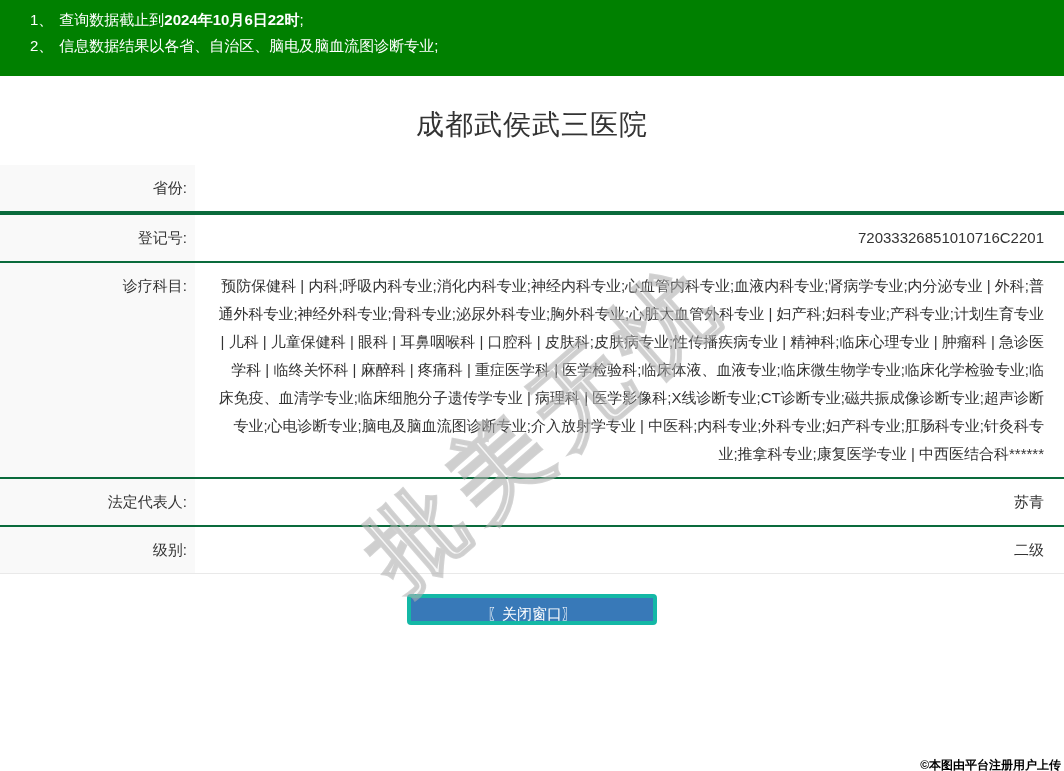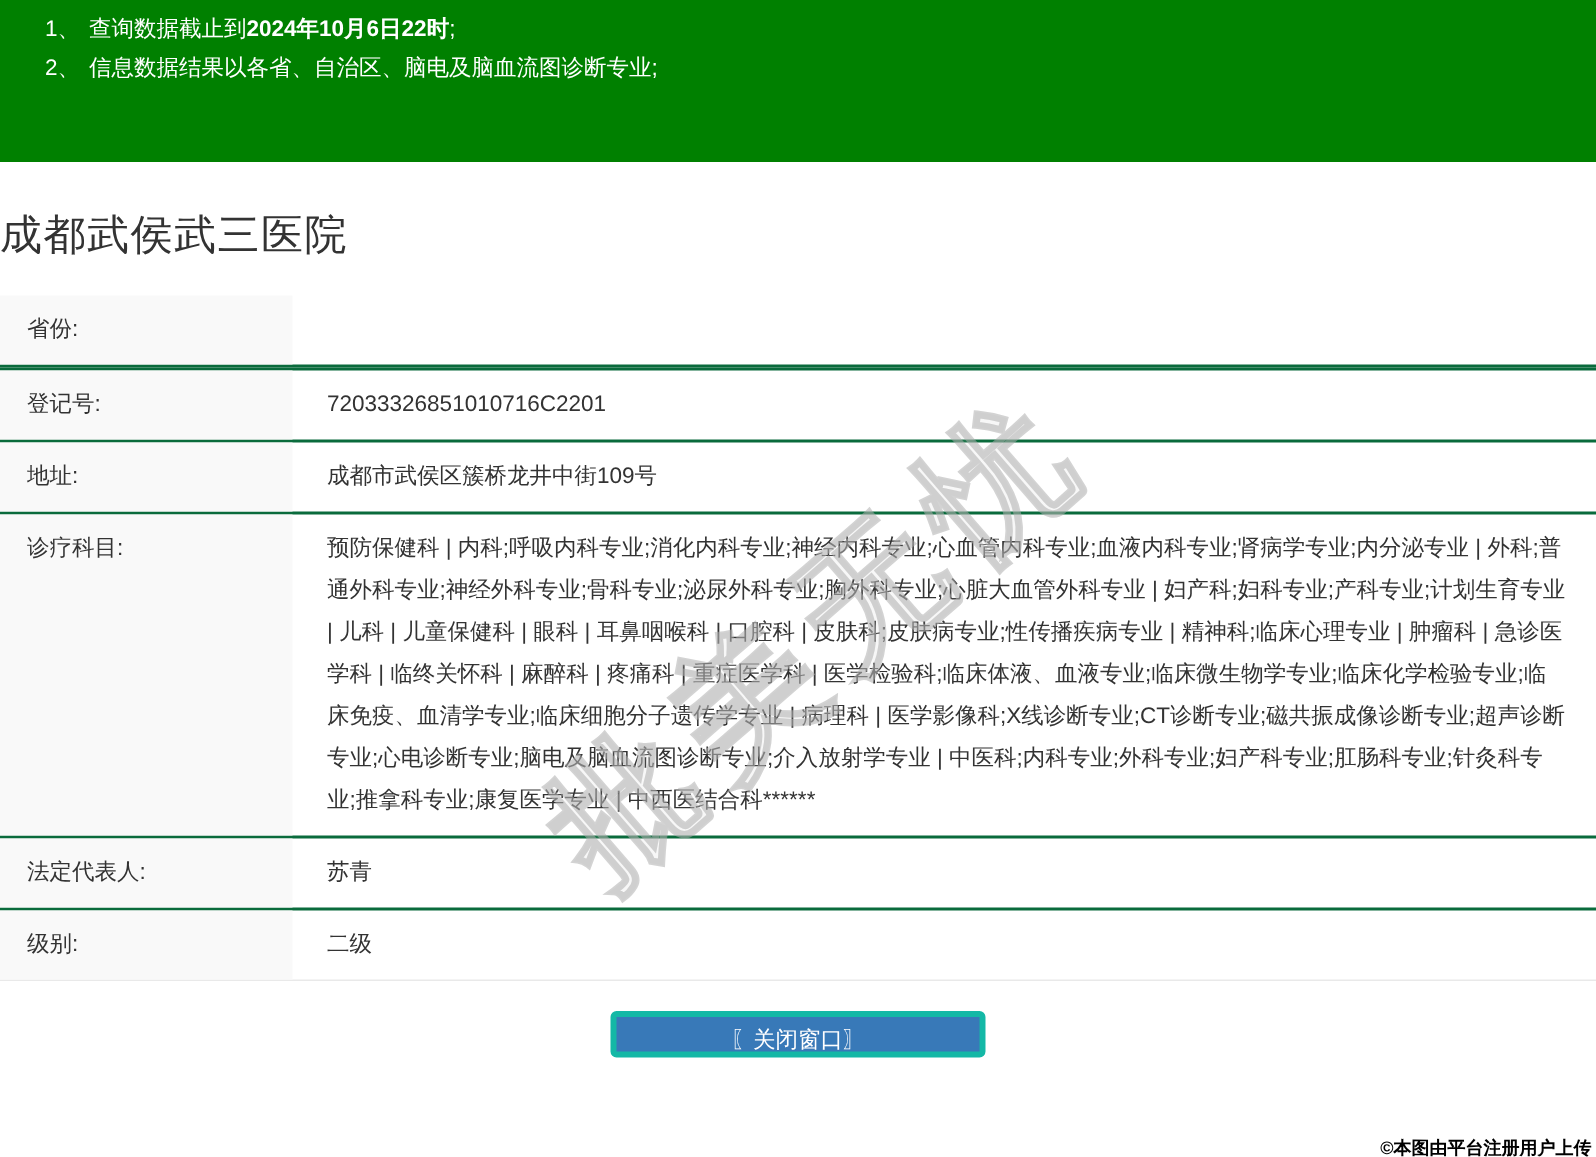--- a/index.html
+++ b/index.html
@@ -5,40 +5,40 @@
   html,body{margin:0;padding:0;}
   body{
     width:1064px;height:771px;position:relative;overflow:hidden;
     background:#ffffff;
     font-family:"Liberation Sans","DejaVu Sans",sans-serif;
     color:#333;
   }
   
   .banner{
     box-sizing:border-box;
-    width:1064px;height:108px;
+    width:1064px;height:76px;
     background:#008000;
     color:#ffffff;
     padding:7px 10px 0 30px;
     font-size:15px;
   }
   .banner .n-line{line-height:26px;white-space:nowrap;}
   .banner .num{margin-right:6px;}
   .banner b{font-weight:bold;}
   
   .title-wrap{
     height:89px;box-sizing:border-box;
-    padding-top:30px;
+    padding-top:30px;text-align:center;
   }
   .title-wrap h1{
     margin:0;font-size:28px;font-weight:500;color:#333;letter-spacing:1px;
   }
   
   .info-table{width:1064px;}
-  .row{display:flex;border-top:2px solid #0a6b3c;}
+  .row{display:flex;border-top:2px solid #0a6b3c;text-align:right;}
   .row:first-child{border-top:none;}
   .row:last-child{border-bottom:1px solid #e9e9e9;}
   .cell{box-sizing:border-box;font-size:15px;line-height:28px;}
   .cell.label{
     width:195px;flex:0 0 195px;
     background:#f9f9f9;
     padding:9px 8px 9px 18px;
   }
   .cell.value{
     flex:1;
@@ -85,24 +85,20 @@
   <div class="row">
     <div class="cell label">省份:</div>
   </div>
   <div class="row">
   </div>
   <div class="row">
     <div class="cell label">登记号:</div>
     <div class="cell value">72033326851010716C2201</div>
   </div>
   <div class="row">
-    <div class="cell label">地址:</div>
-    <div class="cell value">成都市武侯区簇桥龙井中街109号</div>
-  </div>
-  <div class="row">
     <div class="cell label">诊疗科目:</div>
     <div class="cell value">预防保健科 | 内科;呼吸内科专业;消化内科专业;神经内科专业;心血管内科专业;血液内科专业;肾病学专业;内分泌专业 | 外科;普通外科专业;神经外科专业;骨科专业;泌尿外科专业;胸外科专业;心脏大血管外科专业 | 妇产科;妇科专业;产科专业;计划生育专业 | 儿科 | 儿童保健科 | 眼科 | 耳鼻咽喉科 | 口腔科 | 皮肤科;皮肤病专业;性传播疾病专业 | 精神科;临床心理专业 | 肿瘤科 | 急诊医学科 | 临终关怀科 | 麻醉科 | 疼痛科 | 重症医学科 | 医学检验科;临床体液、血液专业;临床微生物学专业;临床化学检验专业;临床免疫、血清学专业;临床细胞分子遗传学专业 | 病理科 | 医学影像科;X线诊断专业;CT诊断专业;磁共振成像诊断专业;超声诊断专业;心电诊断专业;脑电及脑血流图诊断专业;介入放射学专业 | 中医科;内科专业;外科专业;妇产科专业;肛肠科专业;针灸科专业;推拿科专业;康复医学专业 | 中西医结合科******</div>
   </div>
   <div class="row">
     <div class="cell label">法定代表人:</div>
     <div class="cell value">苏青</div>
   </div>
   <div class="row">
     <div class="cell label">级别:</div>
     <div class="cell value">二级</div>

